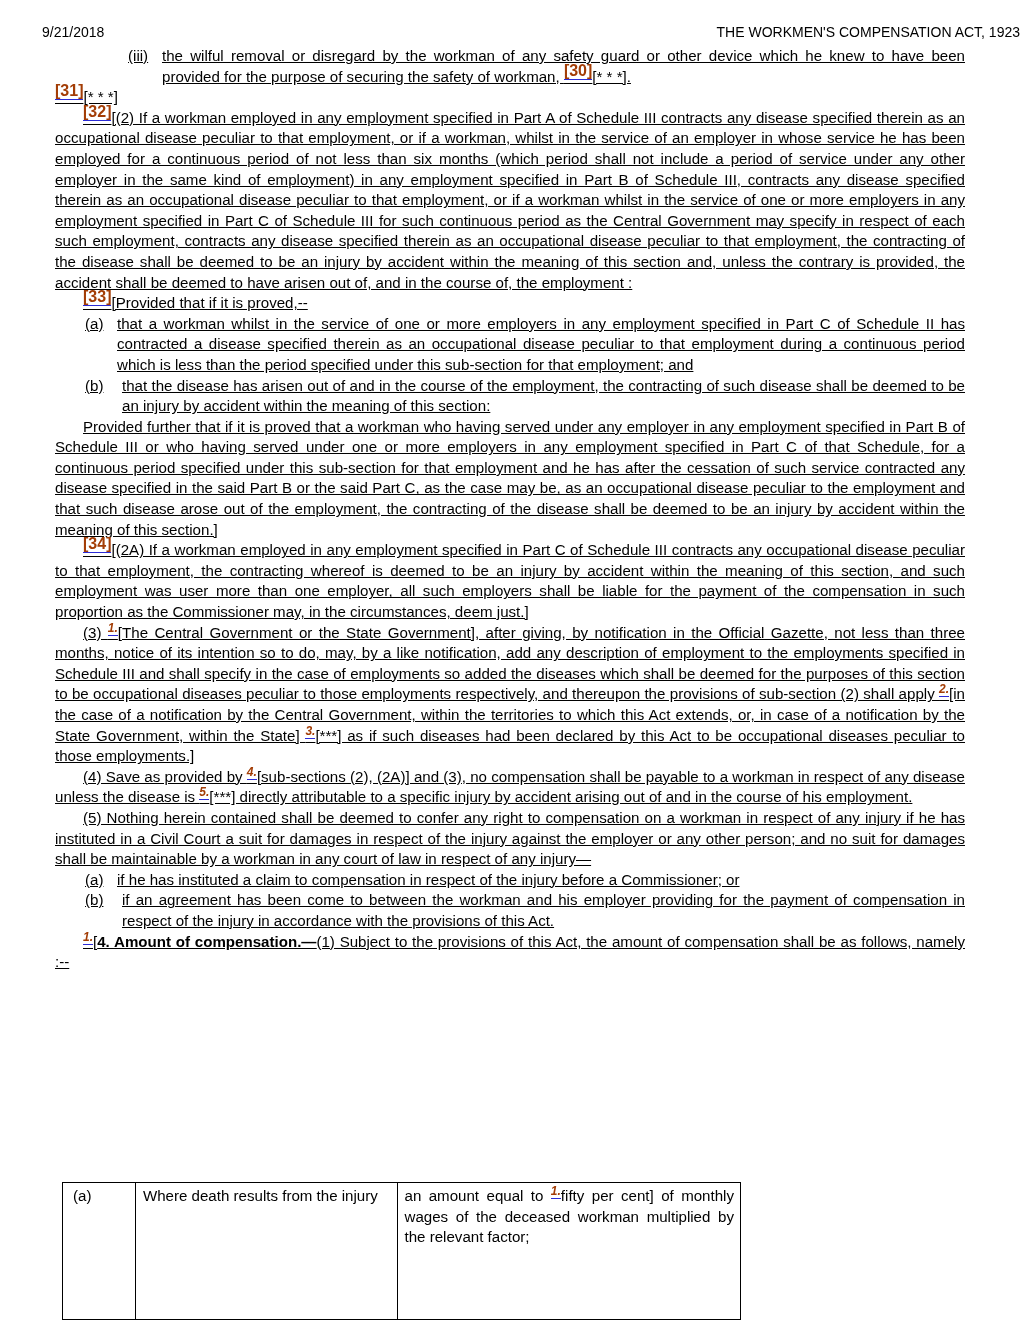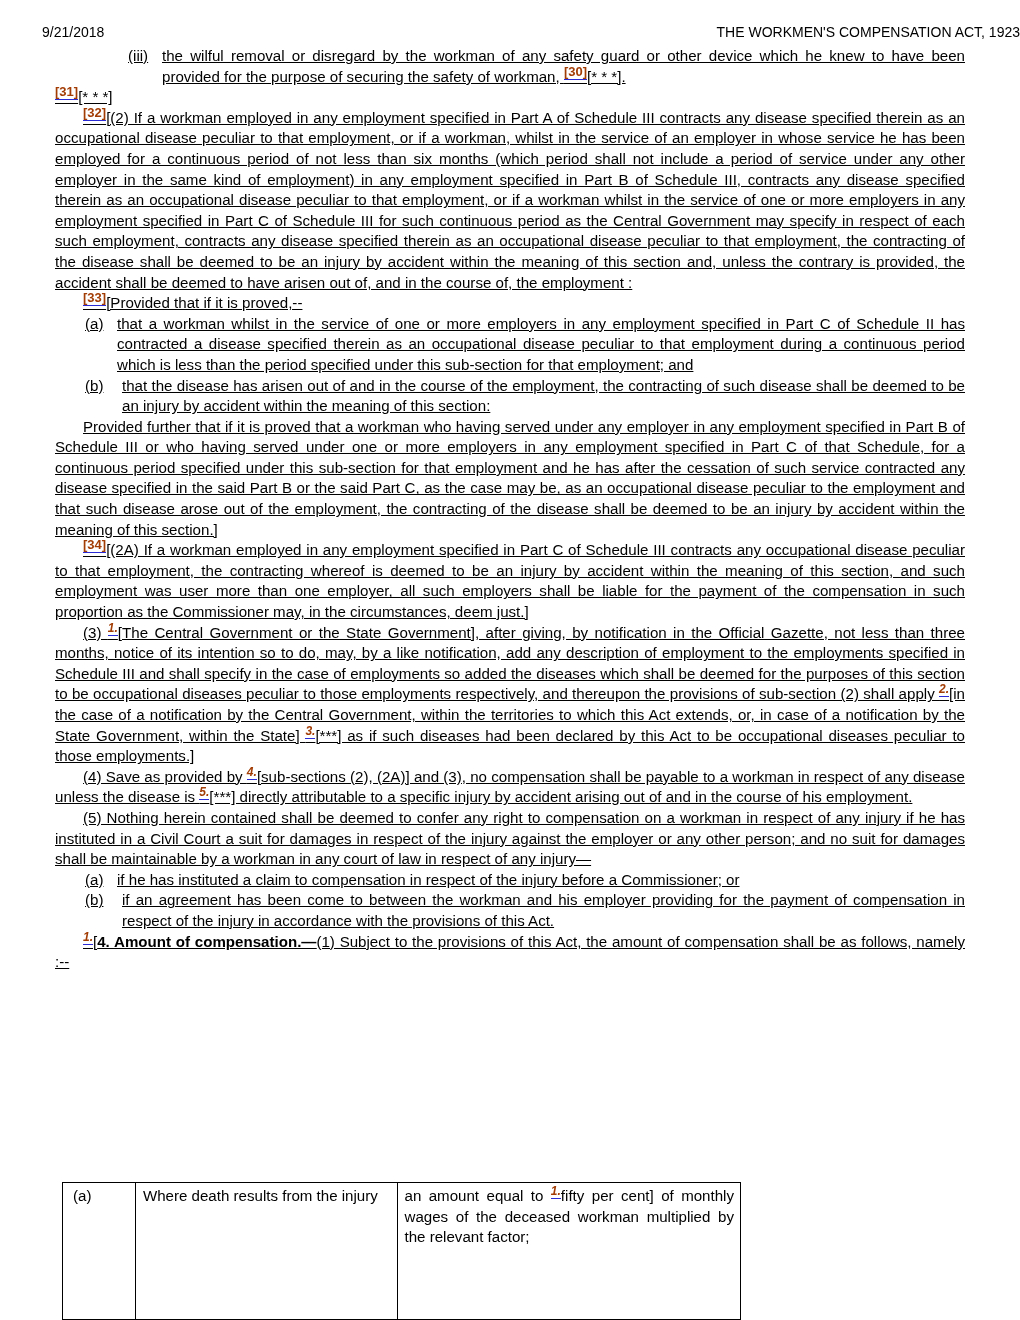--- a/index.html
+++ b/index.html
@@ -97,21 +97,21 @@
   .alpha-item .body {
     flex: 1 1 auto;
     text-align: justify;
   }
   .alpha-item.wide .marker { flex: 0 0 37px; }
 
   
   .fnref {
     color: #a33d06;
     font-weight: bold;
-    font-size: 13px;
+    font-size: 16px;
     vertical-align: super;
     line-height: 0;
     text-decoration: none;
     border-bottom: 1.6px solid #2b2bd6;
     padding-bottom: 0px;
     cursor: pointer;
   }
   .fnref.num {
     font-style: italic;
     font-size: 12px;

